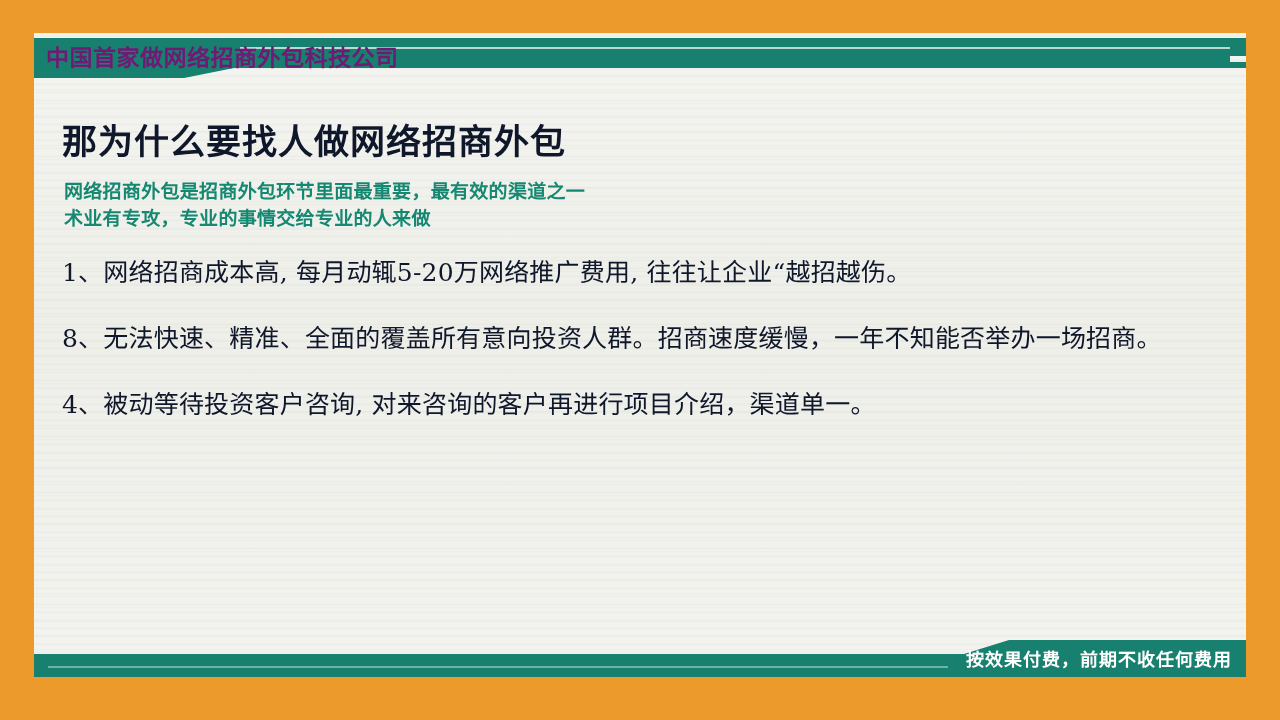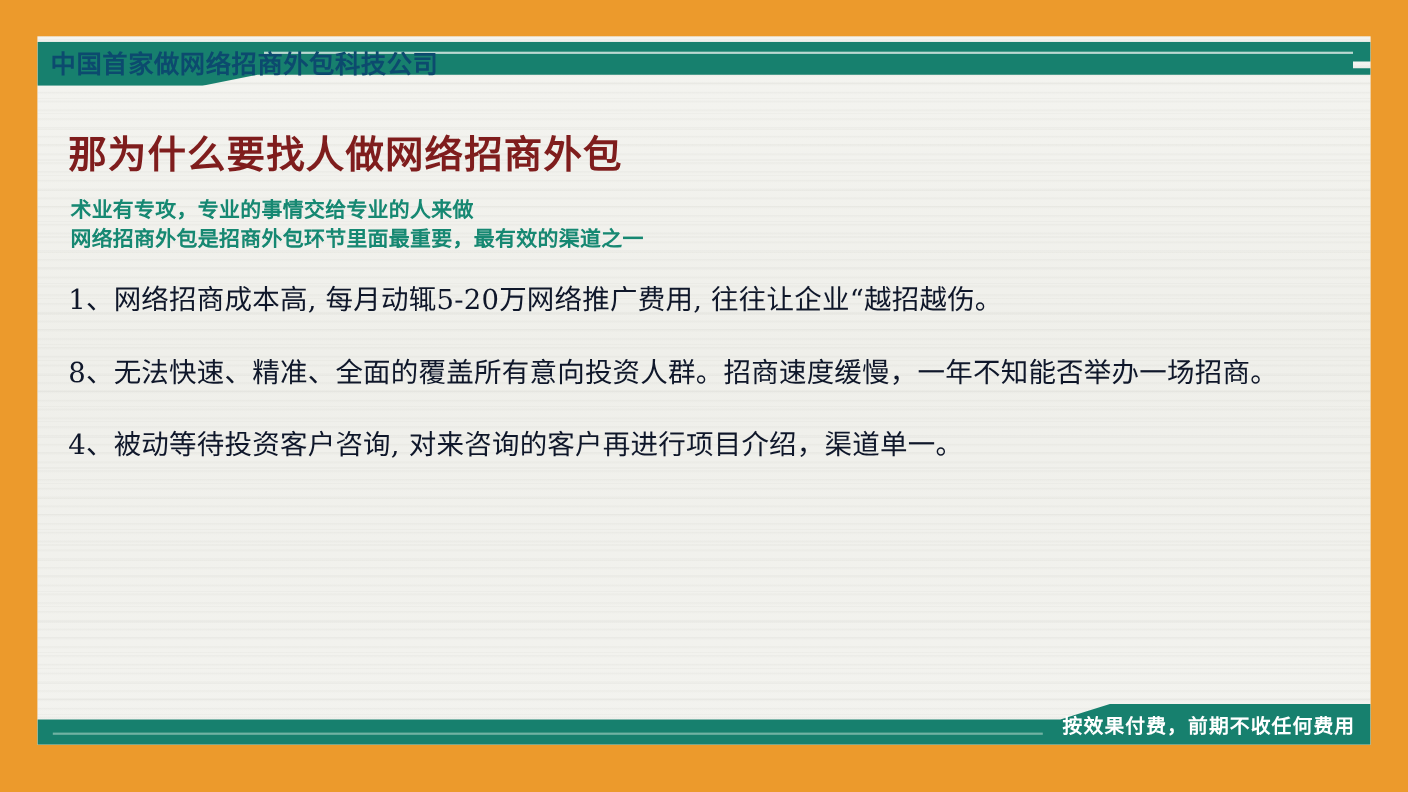--- a/index.html
+++ b/index.html
@@ -56,21 +56,21 @@
   }
   .ribbon-svg { display: block; width: 100%; height: 100%; }
 
   #header-title {
     position: absolute;
     left: 46px;
     top: 44px;
     width: 430px;
     height: 29px;
     line-height: 29px;
-    color: #0c4a6e;
+    color: #701a75;
     font-size: 23px;
     font-weight: 700;
     letter-spacing: 0.5px;
     white-space: nowrap;
   }
 
   
   #footer-ribbon {
     position: absolute;
     left: 34px;
@@ -94,21 +94,21 @@
 
   
   #content {
     position: absolute;
     left: 62px;
     top: 120px;
     width: 1140px;
   }
 
   #main-title {
-    color: #7f1d1d;
+    color: #0f172a;
     font-size: 35px;
     font-weight: 700;
     letter-spacing: 1px;
     line-height: 44px;
     margin: 0 0 14px 0;
     white-space: nowrap;
   }
 
   .subtitle-block {
     margin: 0 0 22px 2px;
@@ -152,22 +152,22 @@
       <rect x="206" y="9" width="990" height="2" fill="#D8E8E3" opacity="0.85"></rect>
     </svg>
   </div>
   <div id="header-title">中国首家做网络招商外包科技公司</div>
 
   <div id="content">
 
     <h1 id="main-title">那为什么要找人做网络招商外包</h1>
 
     <div class="subtitle-block">
+      <div class="subtitle-line">网络招商外包是招商外包环节里面最重要，最有效的渠道之一</div>
       <div class="subtitle-line">术业有专攻，专业的事情交给专业的人来做</div>
-      <div class="subtitle-line">网络招商外包是招商外包环节里面最重要，最有效的渠道之一</div>
     </div>
 
     <ul class="bullet-list">
       <li class="bullet-item">1、网络招商成本高, 每月动辄5-20万网络推广费用, 往往让企业“越招越伤。</li>
       <li class="bullet-item">8、无法快速、精准、全面的覆盖所有意向投资人群。招商速度缓慢，一年不知能否举办一场招商。</li>
       <li class="bullet-item">4、被动等待投资客户咨询, 对来咨询的客户再进行项目介绍，渠道单一。</li>
     </ul>
   </div>
 
   <div id="footer-ribbon">

